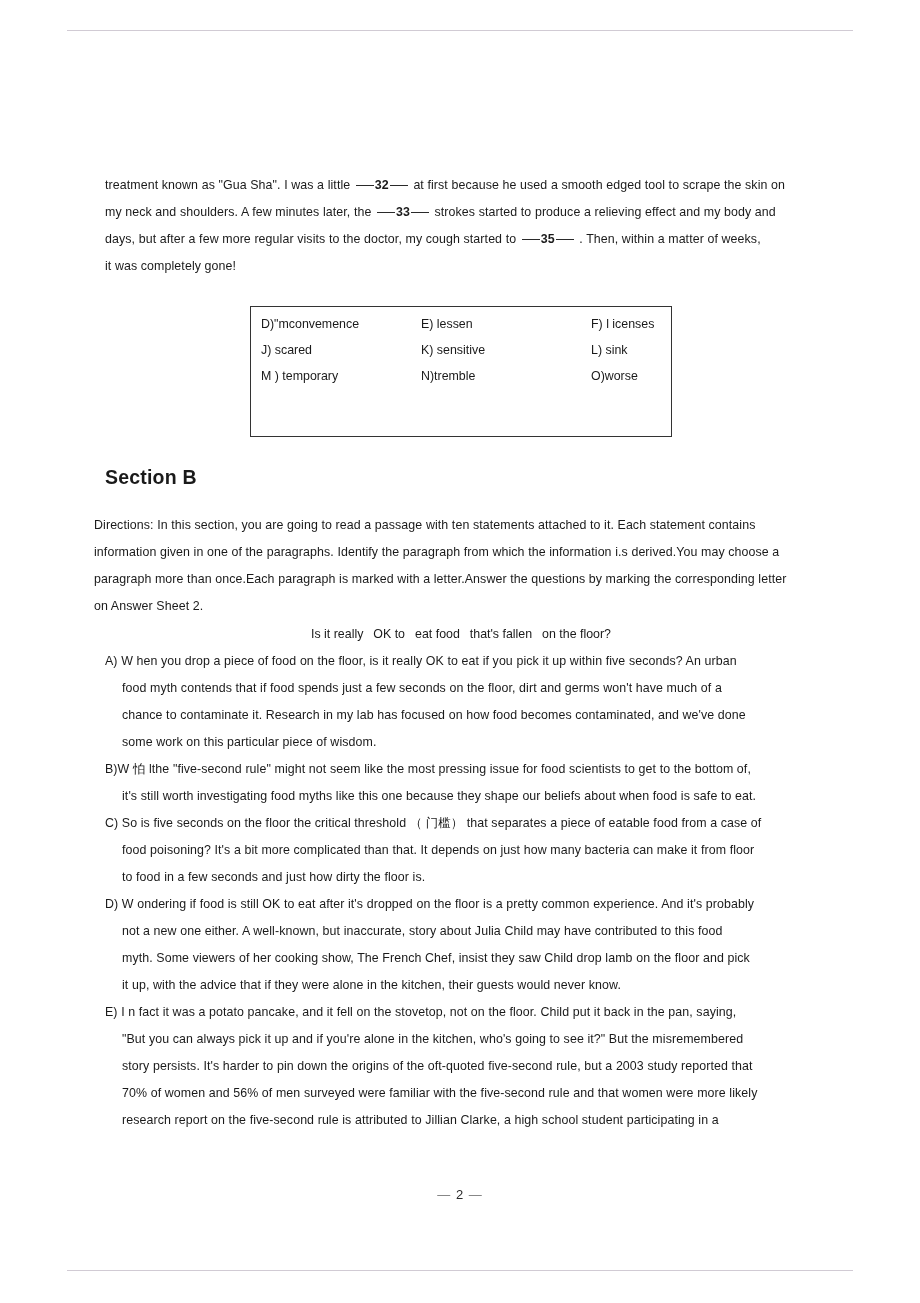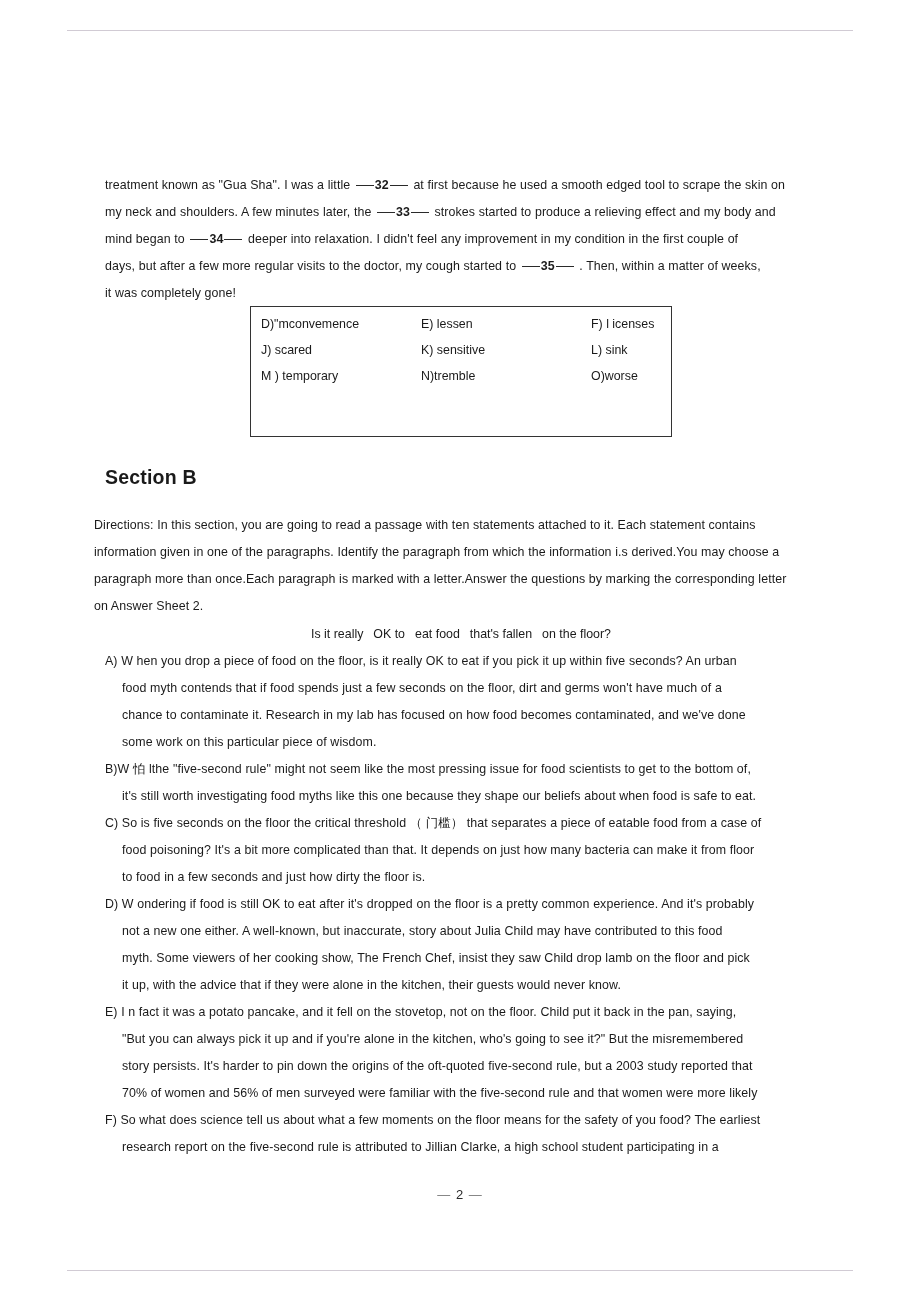--- a/index.html
+++ b/index.html
@@ -150,21 +150,20 @@
 <body>
 
 <div class="page">
 
   <div class="rule-top"></div>
   <div class="rule-bottom"></div>
 
   <div class="content" id="cloze-host">
       <div class="ln"><span>treatment  known as "Gua Sha". I was a little</span> <span class="blank"><span class="bar"></span><span class="num">32</span><span class="bar"></span></span> <span>at first because he used a smooth edged tool to scrape the skin on</span> </div>
       <div class="ln"><span>my  neck  and shoulders.   A few minutes later,</span> <span>the</span> <span class="blank"><span class="bar"></span><span class="num">33</span><span class="bar"></span></span> <span>strokes started to produce a relieving effect and my body and</span> </div>
-      <div class="ln"><span>mind began to</span> <span class="blank"><span class="bar"></span><span class="num">34</span><span class="bar"></span></span> <span>deeper  into   relaxation.   I  didn't   feel  any improvement   in  my  condition   in  the  first  couple  of</span> </div>
       <div class="ln"><span>days,   but  after a  few more regular visits to the doctor,</span> <span>my cough started to</span> <span class="blank"><span class="bar"></span><span class="num">35</span><span class="bar"></span></span> <span>. Then,   within a matter of weeks,</span> </div>
       <div class="ln"><span>it  was  completely   gone!</span> </div>
     </div>
 
   <div class="wordbank" id="wordbank-host">
       <div class="wb-row">
         <span class="wb-col c1">D)"mconvemence</span>
         <span class="wb-col c2">E) lessen</span>
         <span class="wb-col c3">F) l icenses</span>
       </div>
@@ -213,21 +212,20 @@
         <div class="ln cont">myth.  Some  viewers  of  her cooking show,     The French  Chef,  insist they saw Child drop lamb on the floor and pick</div>
         <div class="ln cont">it  up,  with  the advice that   if they were alone   in the kitchen,    their  guests would   never  know.</div>
       </div>
       <div class="pp">
         <div class="ln first-line">E) I n fact  it  was a potato  pancake,  and it fell on the stovetop,    not on the floor.    Child put it back in the pan,     saying,</div>
         <div class="ln cont">"But you    can always pick it up and if you're alone in the kitchen,         who's going to see it?" But the misremembered</div>
         <div class="ln cont">story  persists. It's   harder  to pin down the origins of the oft-quoted five-second rule,       but a 2003 study reported that</div>
         <div class="ln cont">70%  of women and 56%    of men surveyed were familiar with the five-second rule and that women were more likely</div>
       </div>
       <div class="pp">
-        <div class="ln first-line">F) So  what does science tell us about what a few moments on the floor means for the safety of you food? The earliest</div>
         <div class="ln cont">research report  on  the  five-second  rule  is  attributed  to  Jillian   Clarke,   a  high  school  student  participating   in  a</div>
       </div>
     </div>
 
   <div class="pagenum">
     <span class="dash">—</span>
     <span>2</span>
     <span class="dash">—</span>
   </div>
 

